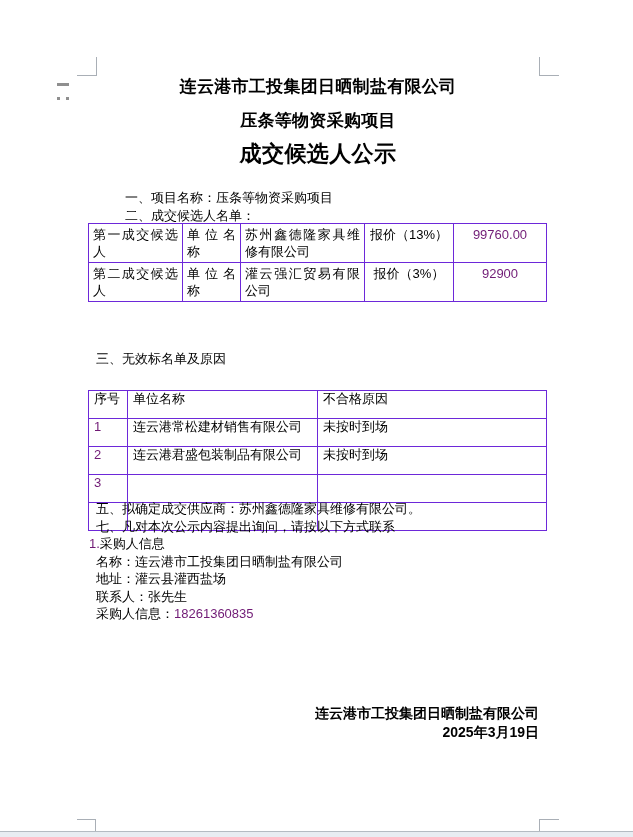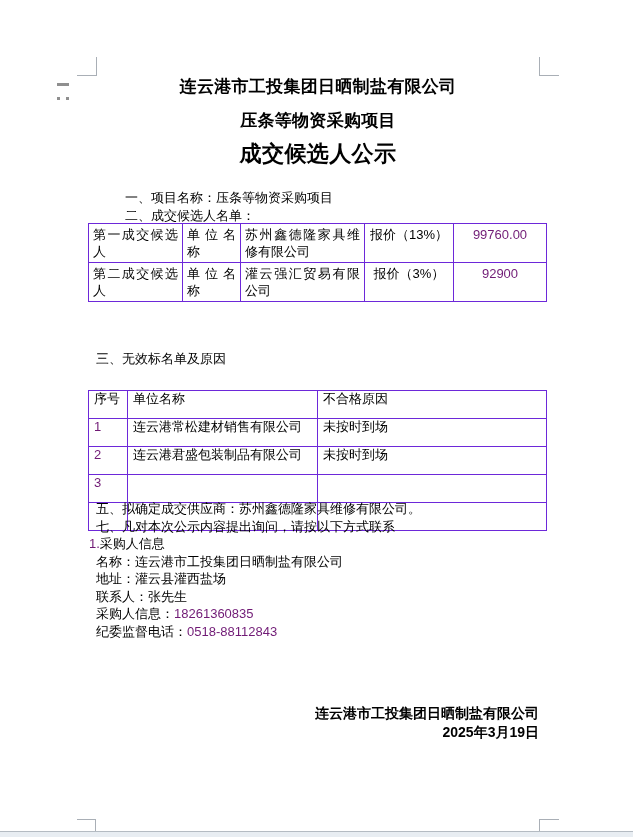--- a/index.html
+++ b/index.html
@@ -143,21 +143,20 @@
   </table>
 
 <div class="abs paras">
   <div class="bodyline"><span>五、拟确定成交供应商：苏州鑫德隆家具维修有限公司。</span></div>
   <div class="bodyline"><span>七、凡对本次公示内容提出询问，请按以下方式联系</span></div>
   <div class="bodyline outdent"><span class="num">1.</span><span>采购人信息</span></div>
   <div class="bodyline"><span>名称：连云港市工投集团日晒制盐有限公司</span></div>
   <div class="bodyline"><span>地址：灌云县灌西盐场</span></div>
   <div class="bodyline"><span>联系人：张先生</span></div>
   <div class="bodyline"><span>采购人信息：</span><span class="num">18261360835</span></div>
-  <div class="bodyline"><span>纪委监督电话：</span><span class="num">0518-88112843</span></div>
 </div>
 
 <div class="abs footer">
   <div>连云港市工投集团日晒制盐有限公司</div>
   <div>2025年3月19日</div>
 </div>
 
 <div class="abs bottom-strip"></div>
 
 </body></html>

